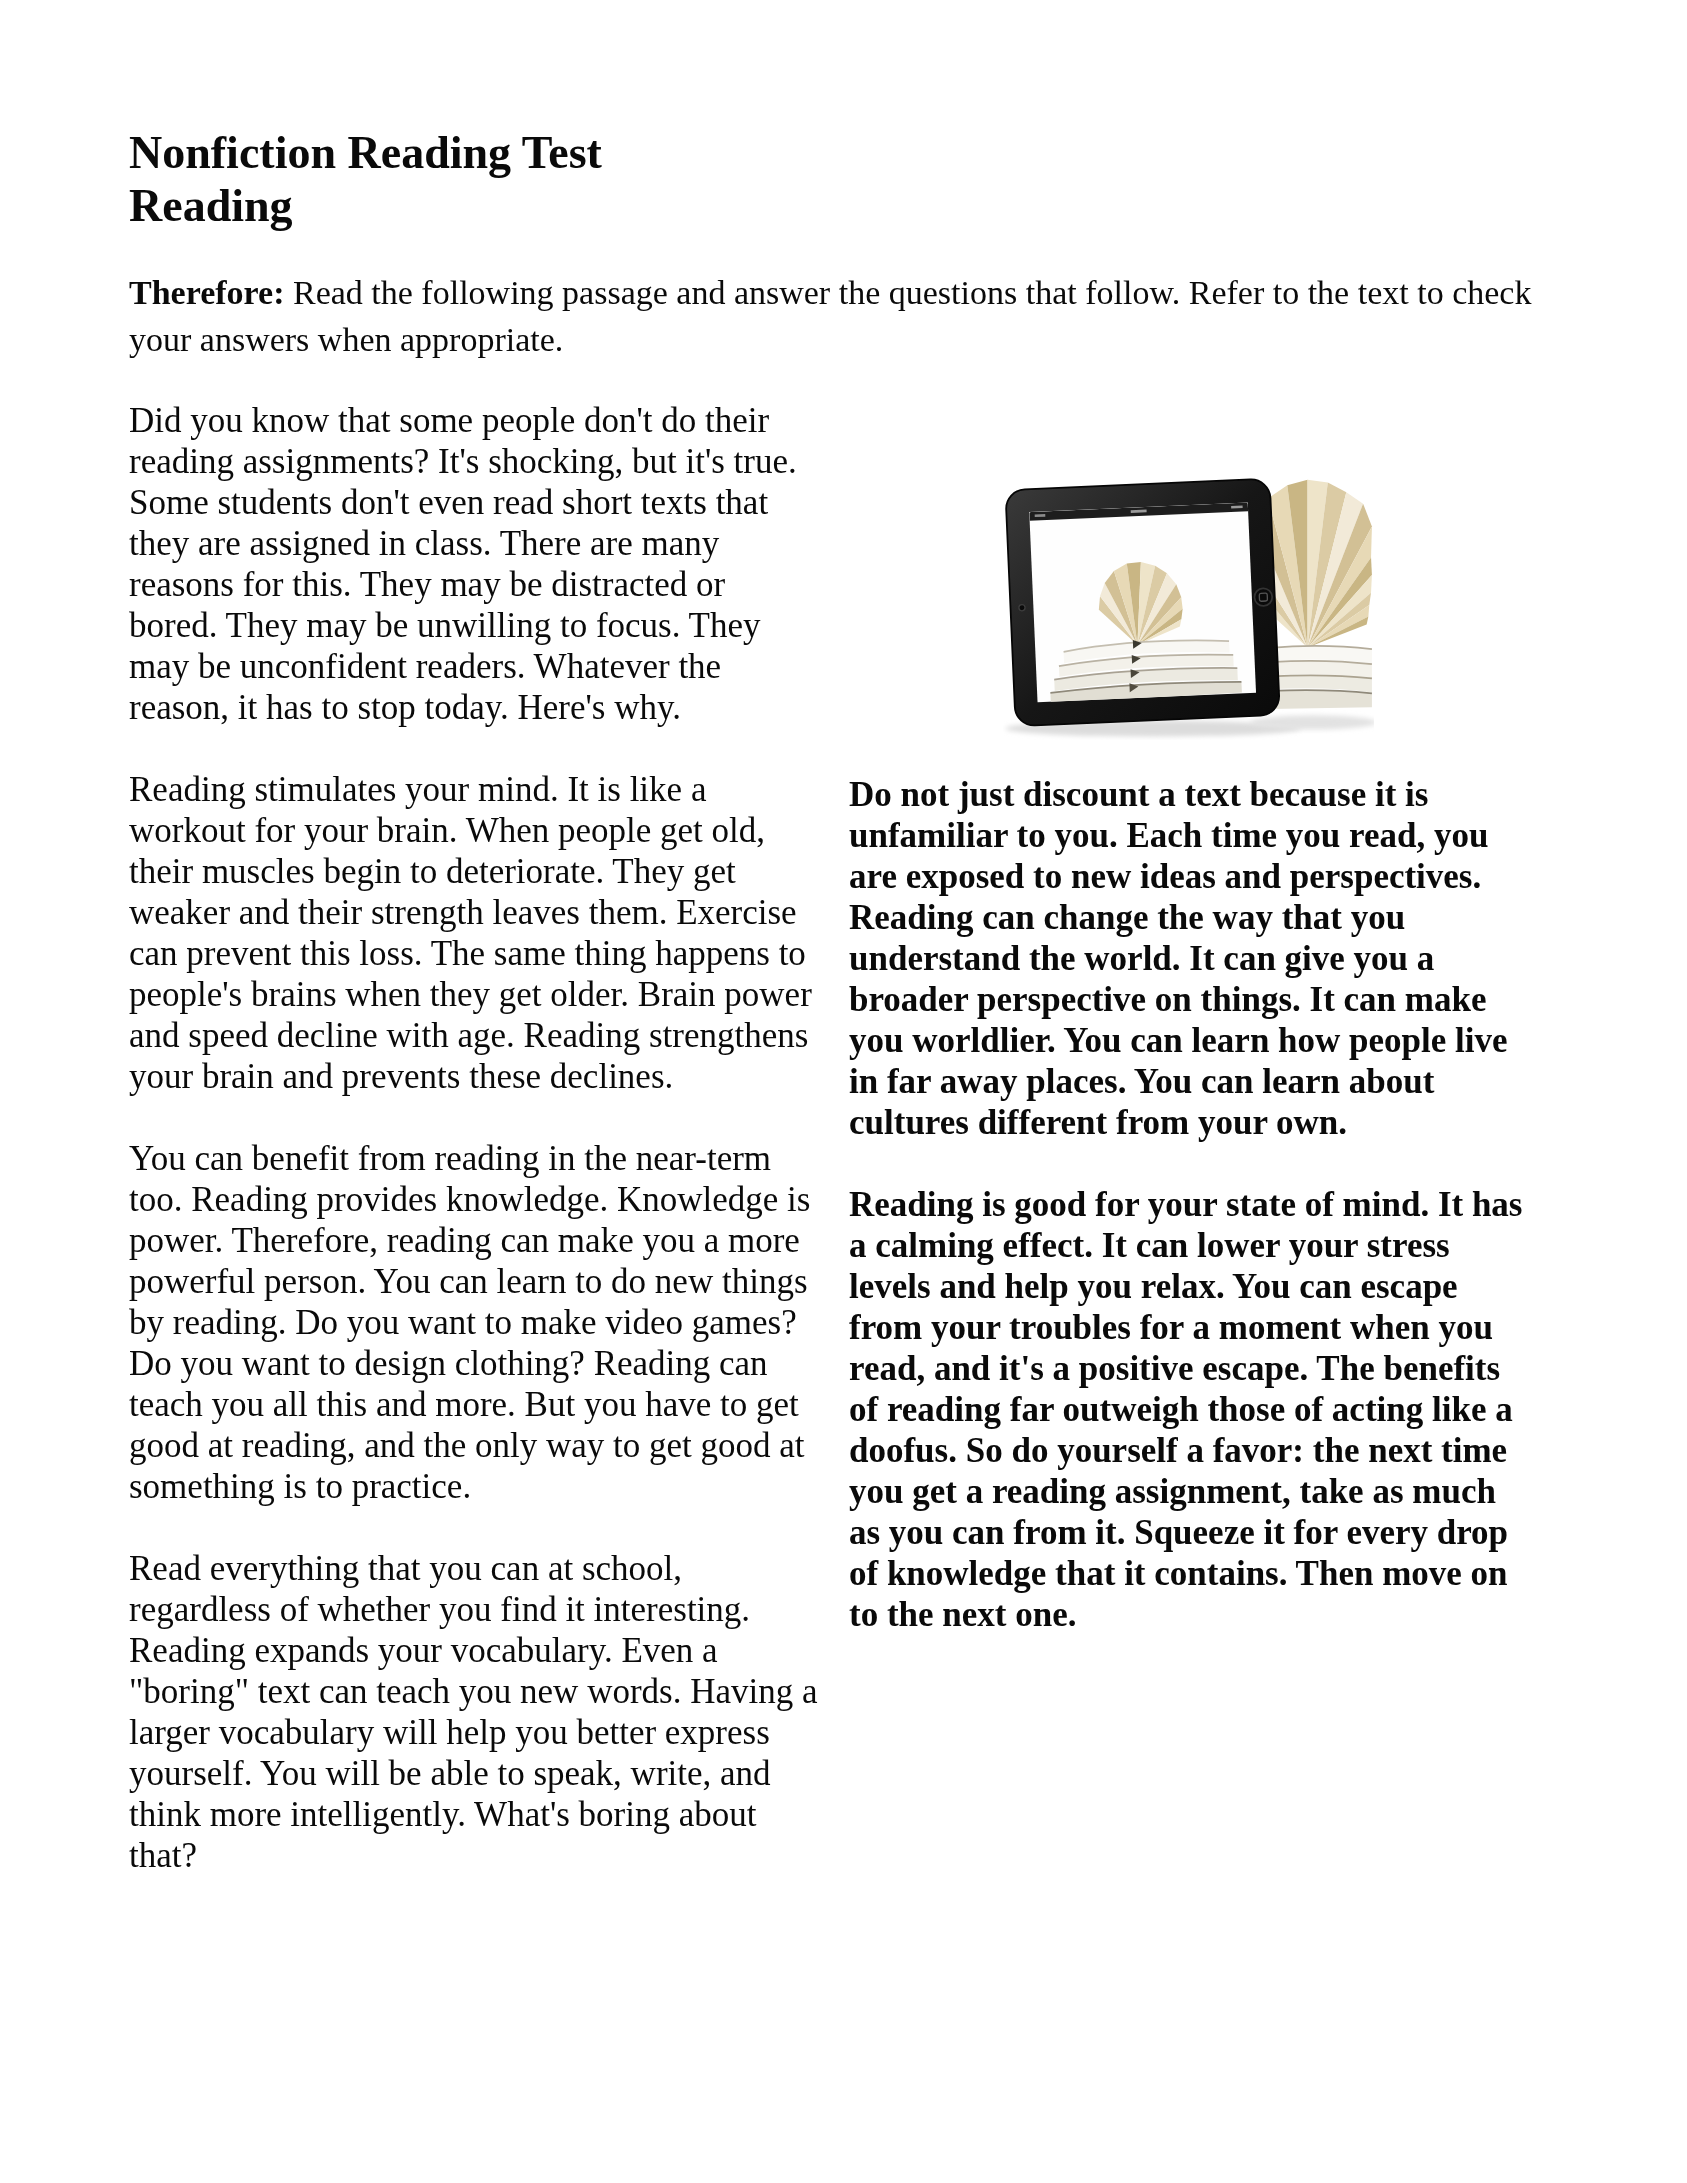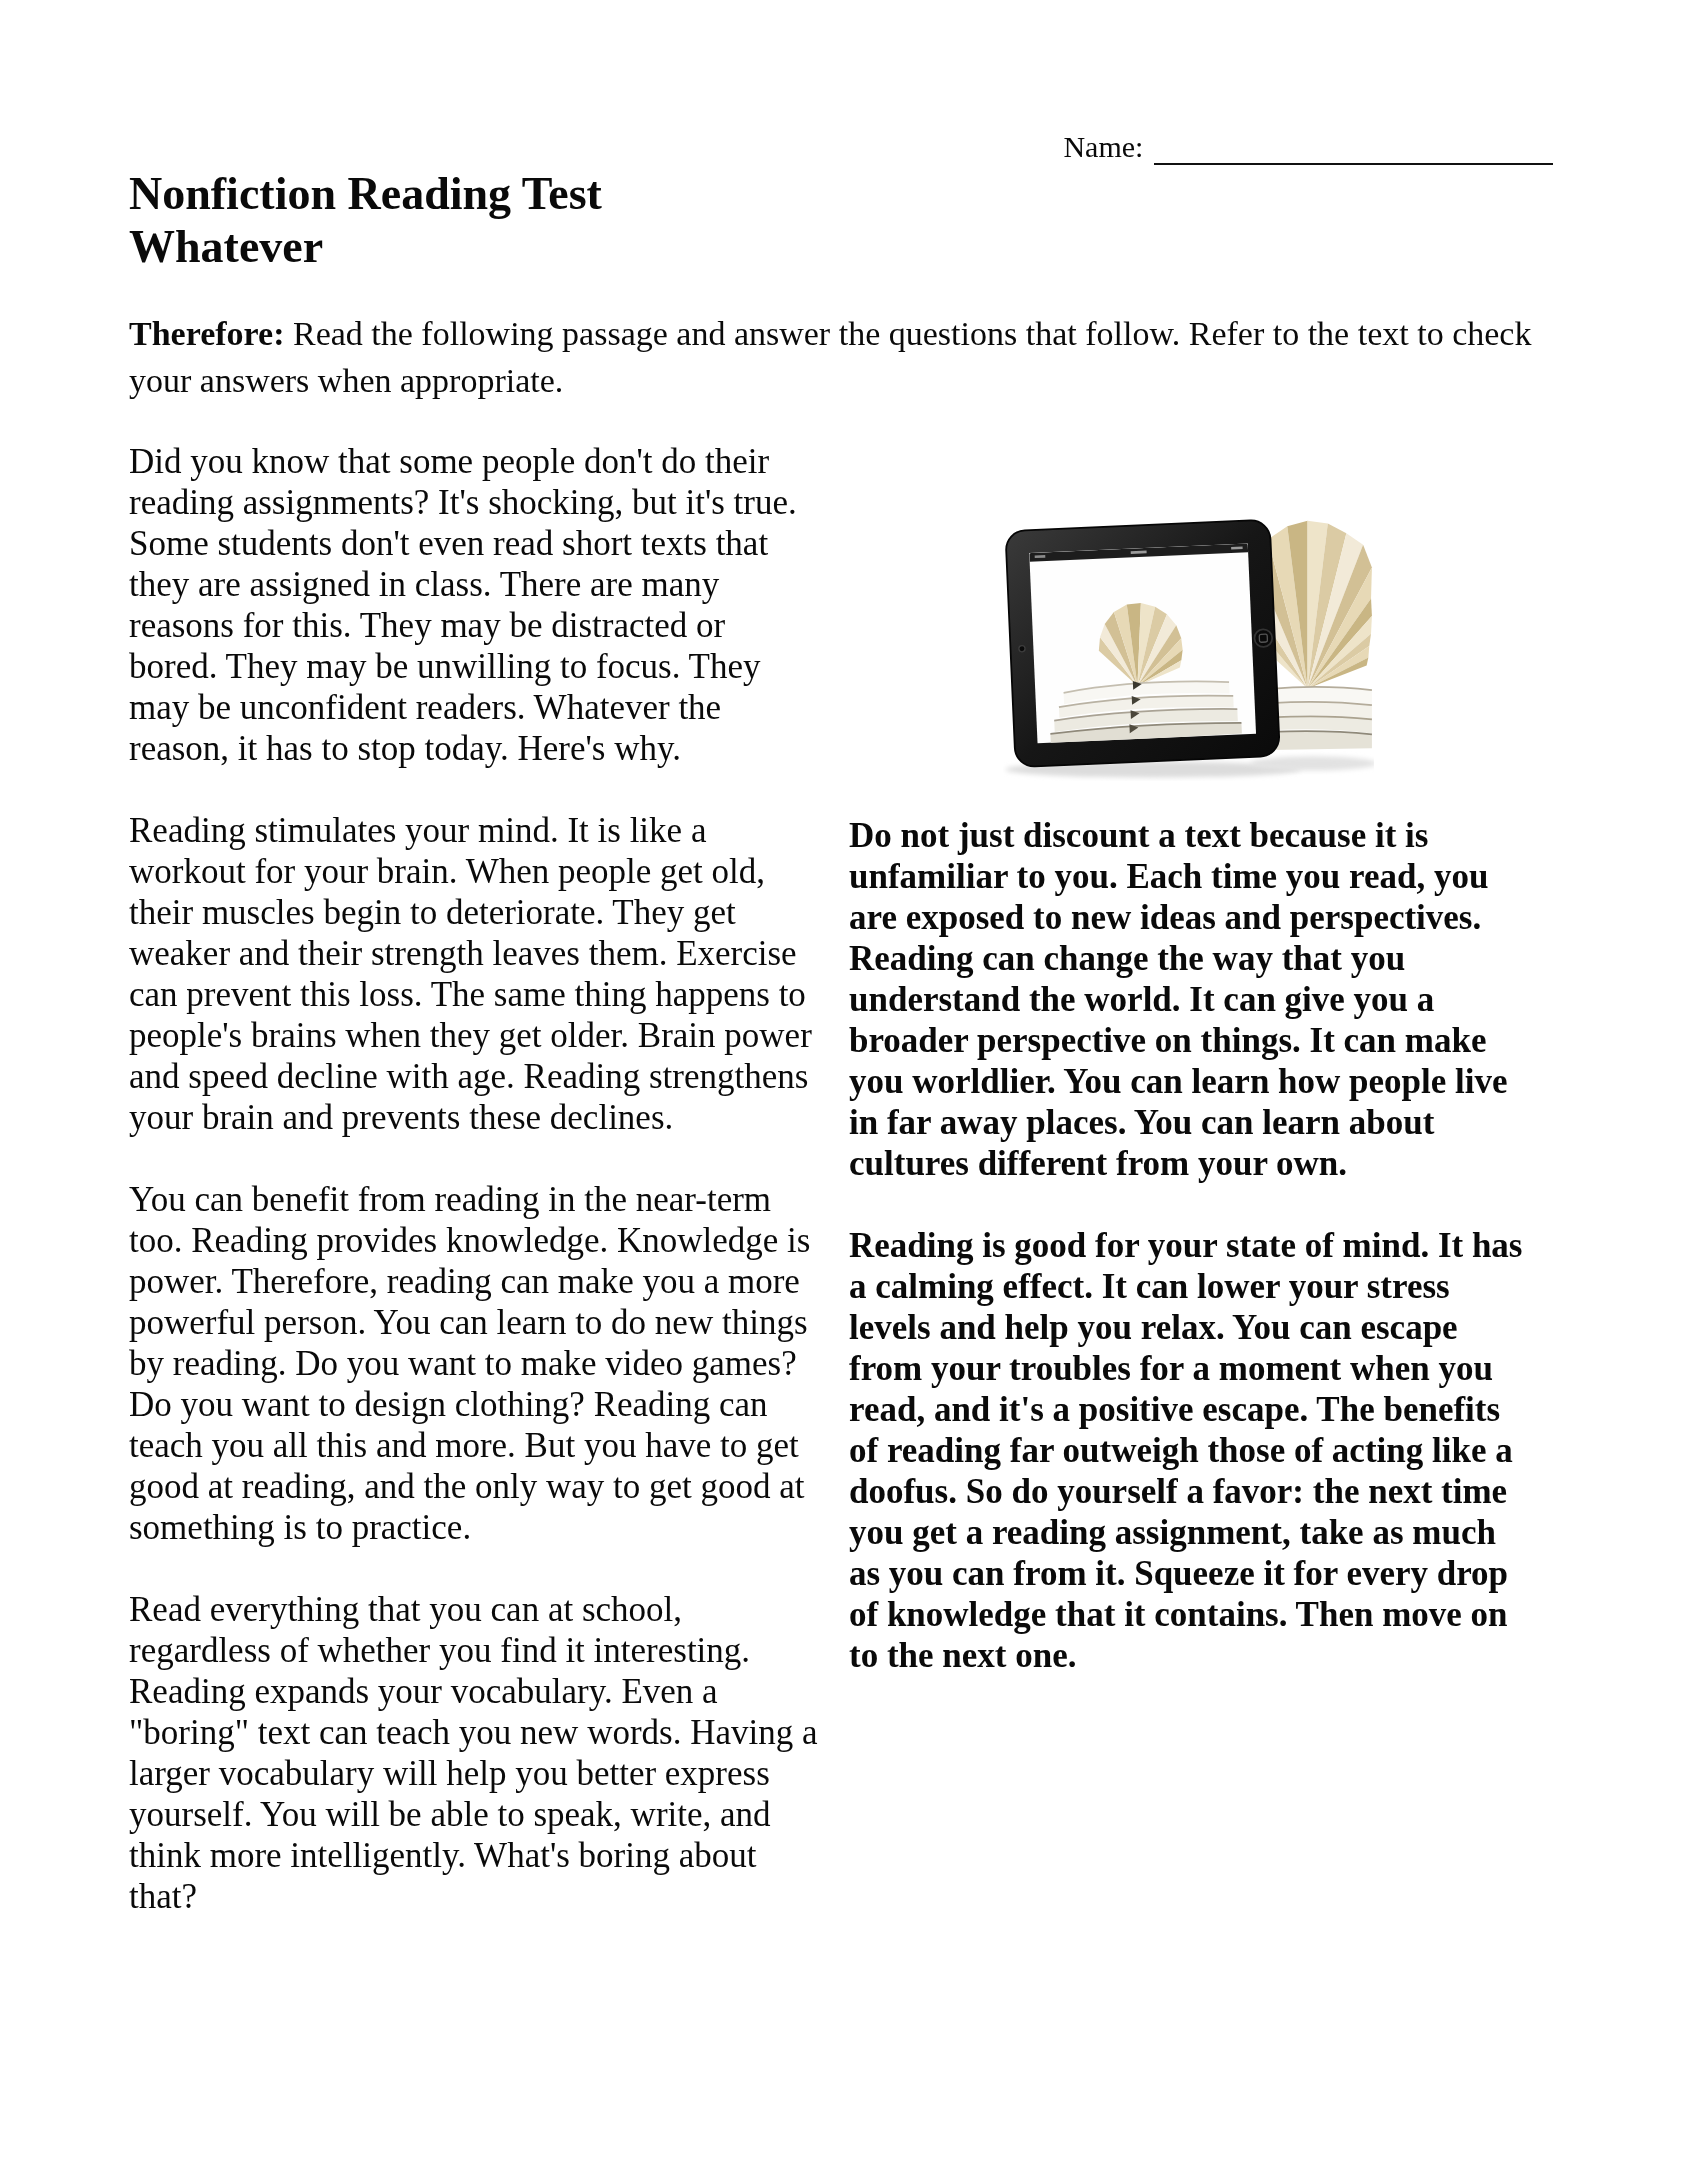--- a/index.html
+++ b/index.html
@@ -67,27 +67,23 @@
     margin: 49px auto 34px auto;
   }
   .figure-wrap svg { display: block; width: 371px; height: 291px; }
 </style>
 </head>
 <body>
 
 <div class="page">
   <div class="content">
 
-    <div class="name-row">
-      <span>Name:</span>
-      <span class="name-line"></span>
-    </div>
 
     <h1 class="title">Nonfiction Reading Test</h1>
-    <h2 class="subtitle">Whatever</h2>
+    <h2 class="subtitle">Reading</h2>
 
     <p class="directions"><span class="dir-label">Therefore:</span> <span>Read the following passage and answer the questions that follow. Refer to the text to check your answers when appropriate.</span></p>
 
     <div class="columns">
 
       <div class="col-left">
         <p>Did you know that some people don't do their reading assignments? It's shocking, but it's true. Some students don't even read short texts that they are assigned in class. There are many reasons for this. They may be distracted or bored. They may be unwilling to focus. They may be unconfident readers. Whatever the reason, it has to stop today. Here's why.</p>
         <p>Reading stimulates your mind. It is like a workout for your brain. When people get old, their muscles begin to deteriorate. They get weaker and their strength leaves them. Exercise can prevent this loss. The same thing happens to people's brains when they get older. Brain power and speed decline with age. Reading strengthens your brain and prevents these declines.</p>
         <p>You can benefit from reading in the near-term too. Reading provides knowledge. Knowledge is power. Therefore, reading can make you a more powerful person. You can learn to do new things by reading. Do you want to make video games? Do you want to design clothing? Reading can teach you all this and more. But you have to get good at reading, and the only way to get good at something is to practice.</p>
         <p>Read everything that you can at school, regardless of whether you find it interesting. Reading expands your vocabulary. Even a "boring" text can teach you new words. Having a larger vocabulary will help you better express yourself. You will be able to speak, write, and think more intelligently. What's boring about that?</p>

